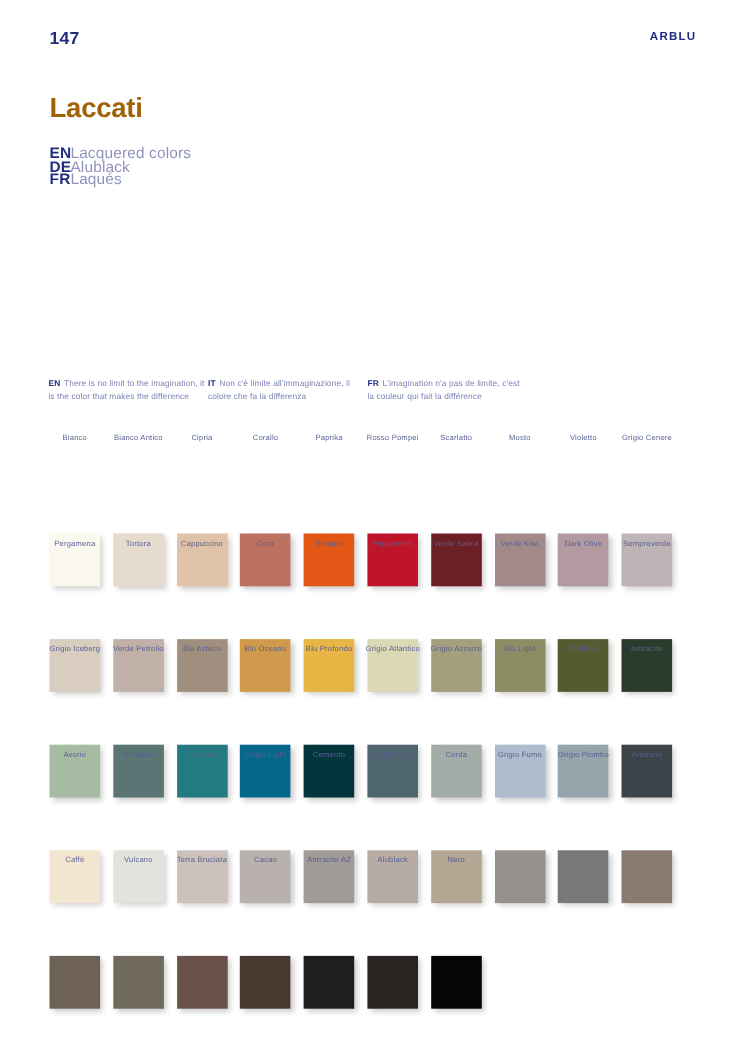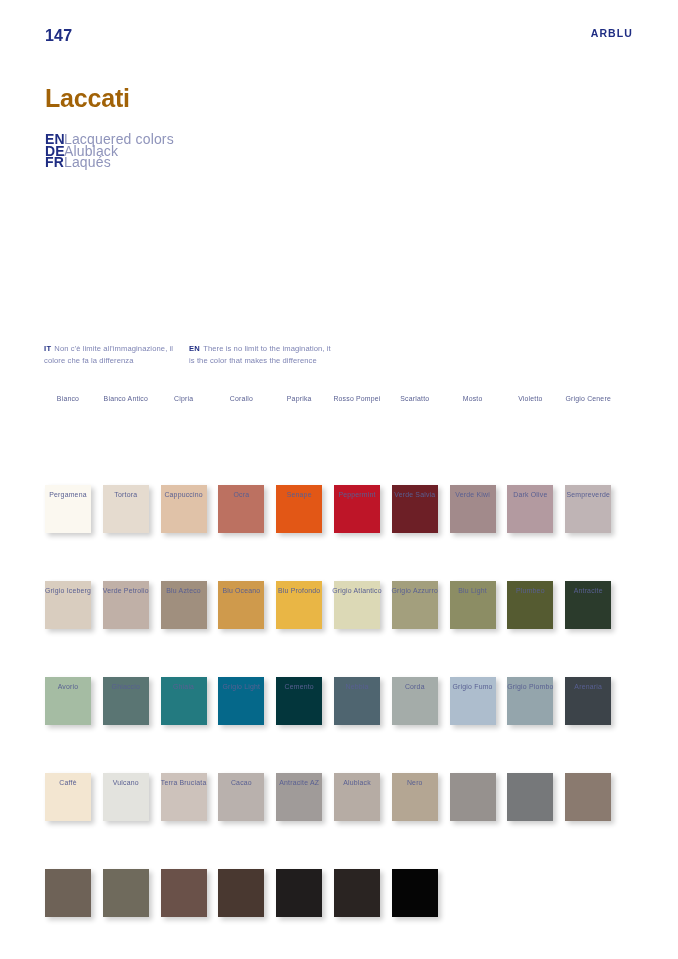--- a/index.html
+++ b/index.html
@@ -157,24 +157,27 @@
   <div class="trans-row">
     <span class="trans-code">DE</span><span class="trans-text">Alublack</span>
   </div>
   <div class="trans-row">
     <span class="trans-code">FR</span><span class="trans-text">Laqués</span>
   </div>
 </div>
 
 <div class="quote-block">
   <div class="quote-col">
+    <span class="q-code">EN</span><span>There is no limit to the imagination, it is the color that makes the difference</span>
+  </div>
+  <div class="quote-col">
     <span class="q-code">IT</span><span>Non c'è limite all'immaginazione, il colore che fa la differenza</span>
   </div>
   <div class="quote-col">
-    <span class="q-code">EN</span><span>There is no limit to the imagination, it is the color that makes the difference</span>
+    <span class="q-code">FR</span><span>L'imagination n'a pas de limite, c'est la couleur qui fait la différence</span>
   </div>
 </div>
 
 <div class="swatch-grid" id="swatch-grid">
     <div class="swatch-row" style="top: 455px;">
       <div class="swatch-cell" style="left: 0px;">
         <div class="swatch-label">Bianco</div>
         <div class="swatch-chip" style="background: rgb(251, 248, 240);"></div>
       </div>
       <div class="swatch-cell" style="left: 57.8px;">

